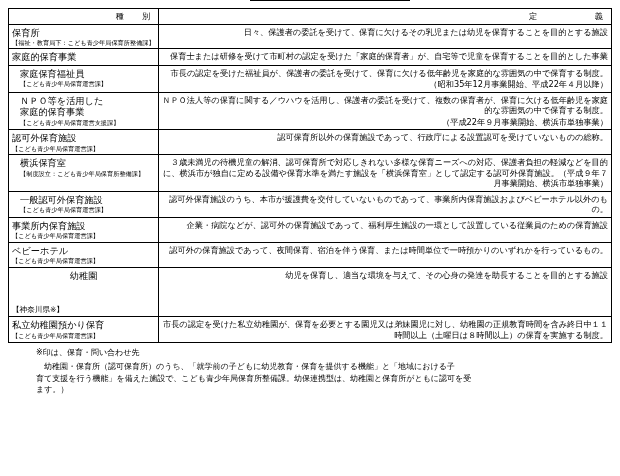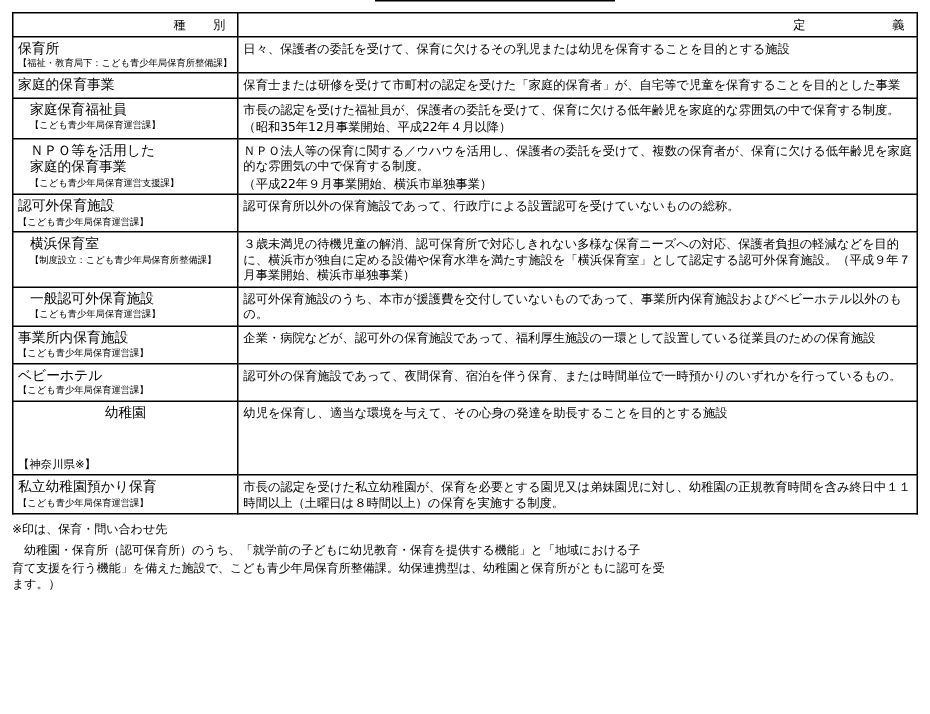--- a/index.html
+++ b/index.html
@@ -84,28 +84,30 @@
     vertical-align: middle;
   }
   .vcenter {
     vertical-align: middle;
   }
   .def p {
     margin: 0;
   }
   .def .para {
     margin: 0;
+    text-align: right;
   }
   .def .para + .para {
     margin-top: 1px;
   }
   .footer {
     margin-top: 5px;
     font-size: 8px;
     line-height: 1.35;
+    margin-left: 28px;
   }
   .footer .lead {
     font-size: 8px;
     margin: 0 0 2px 0;
   }
   .footer .note {
     margin: 0;
     font-size: 8px;
     line-height: 1.42;
   }

